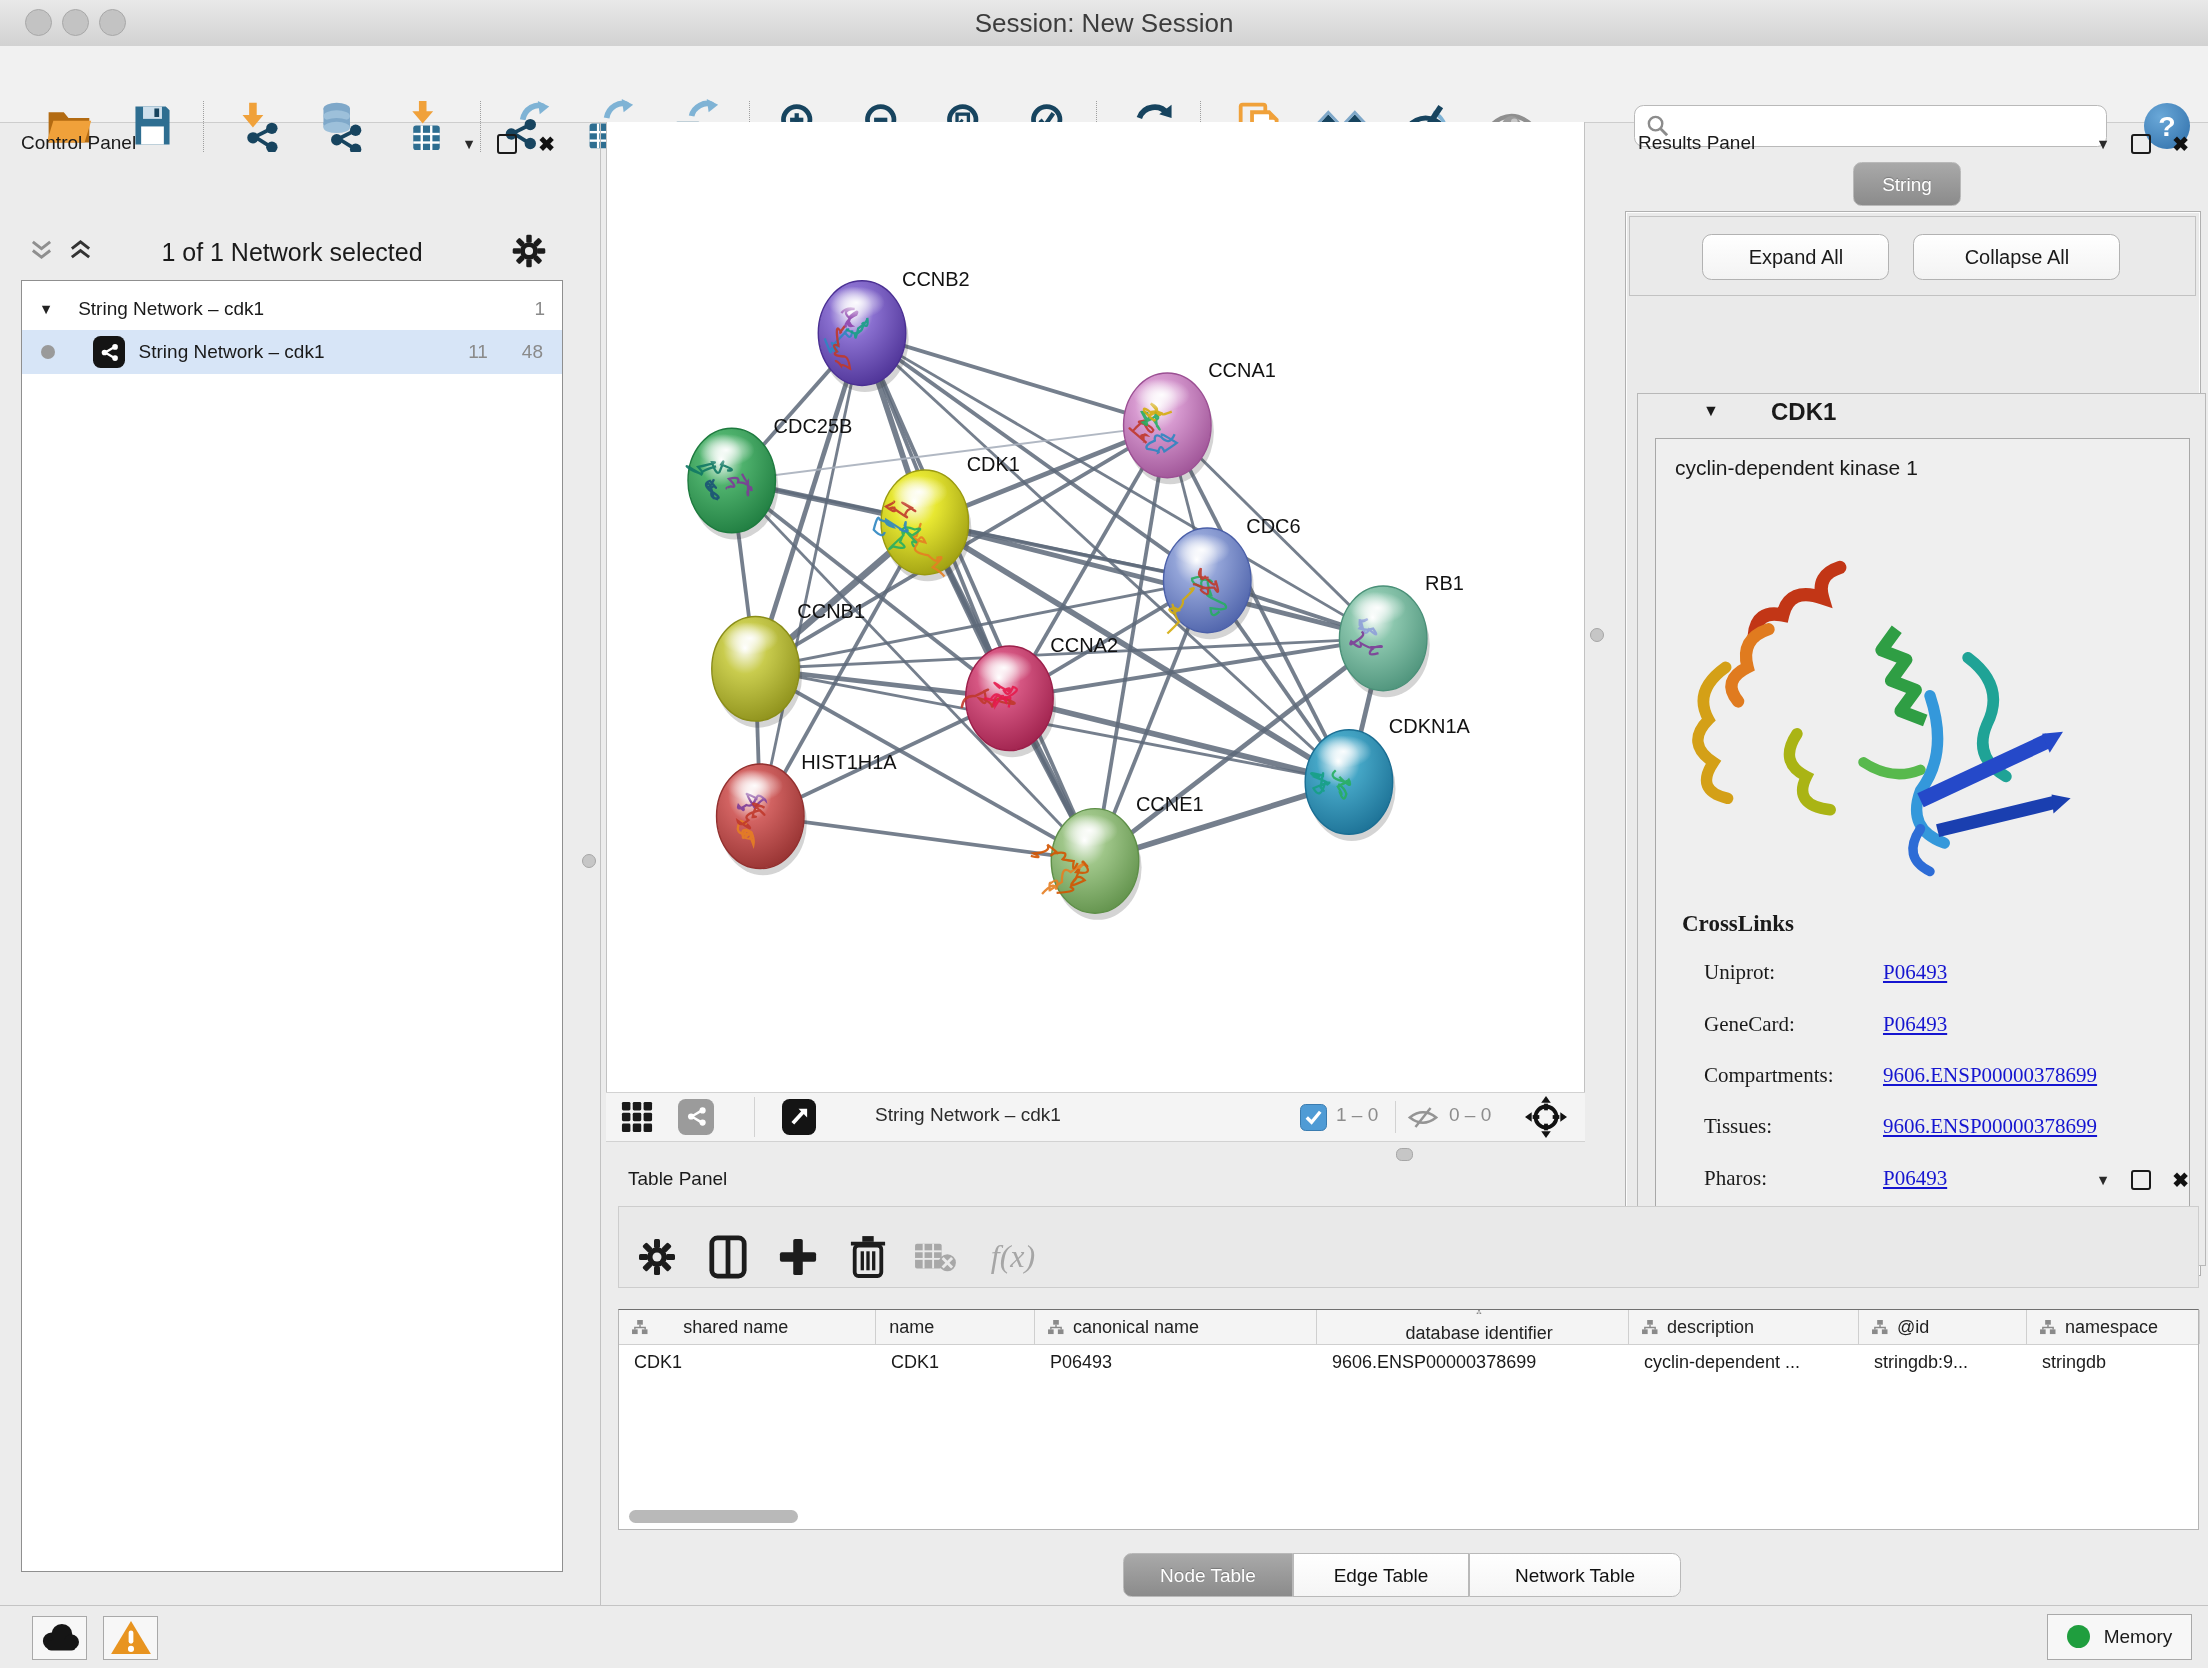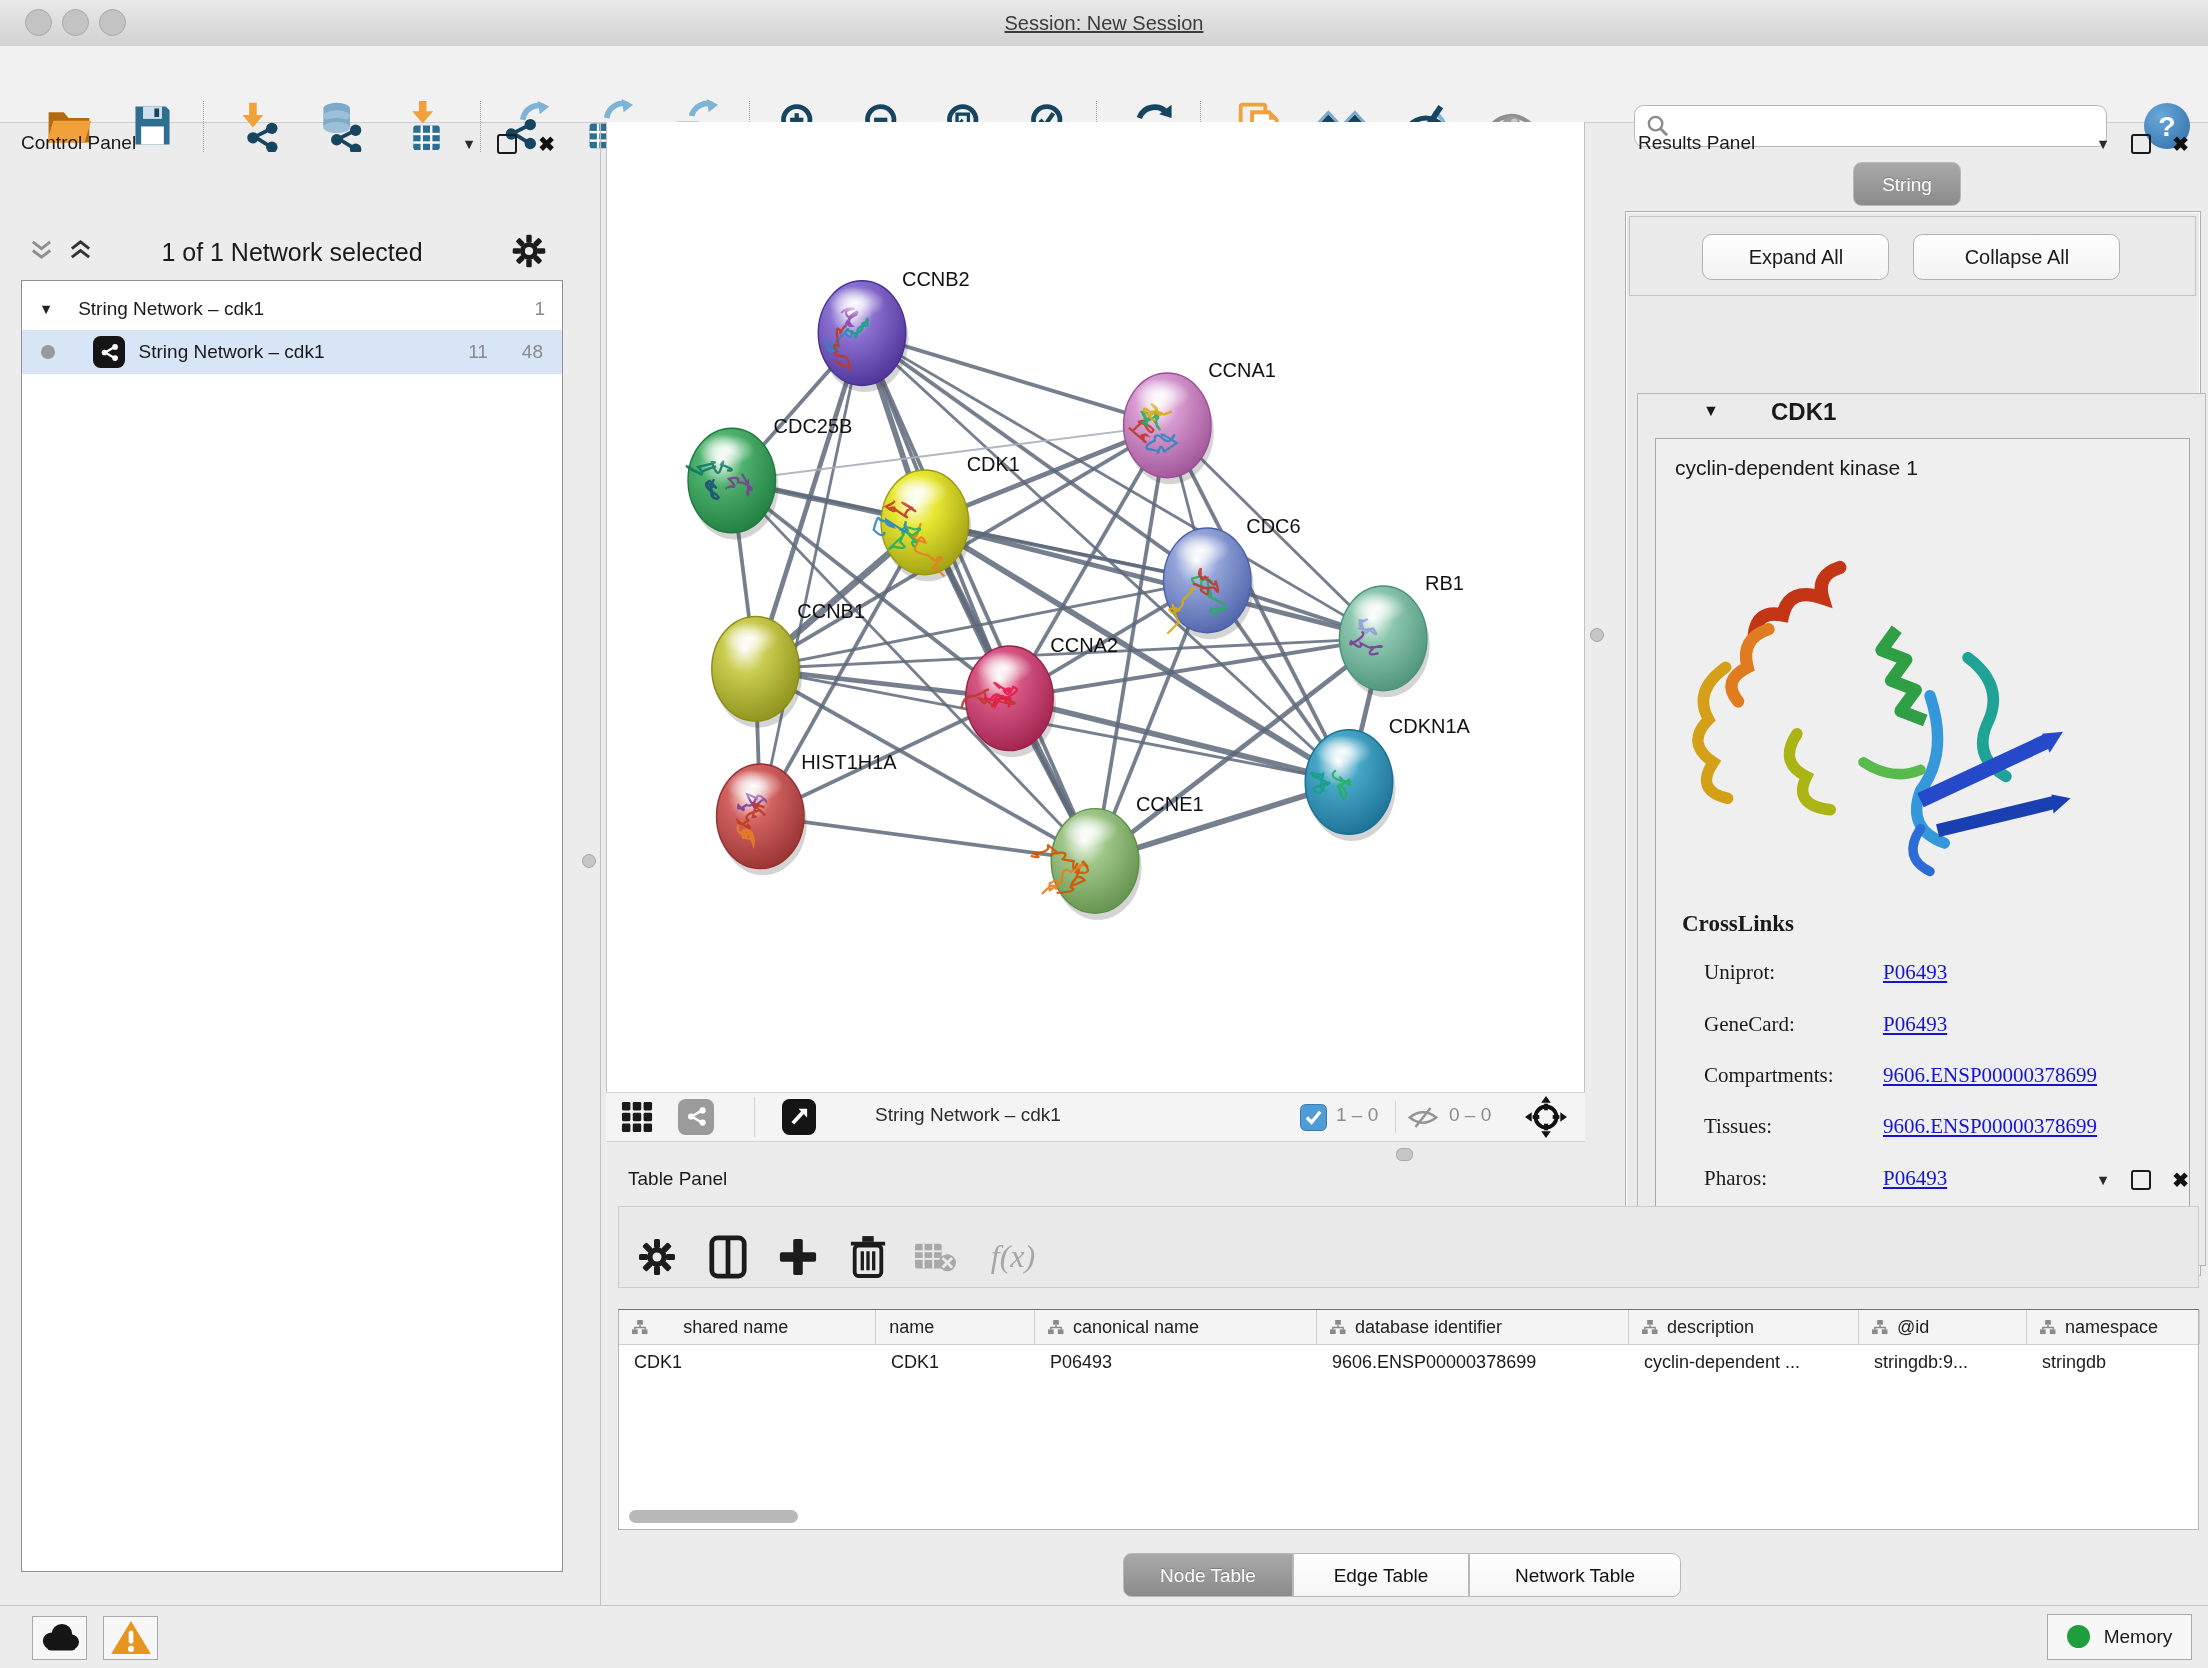--- a/index.html
+++ b/index.html
@@ -5,21 +5,21 @@
   html,body{margin:0;padding:0;background:#9a9a9a;}
   #app{position:relative;width:2208px;height:1668px;background:#ececec;
        font-family:"Liberation Sans",sans-serif;color:#1a1a1a;overflow:hidden;}
   .abs{position:absolute;}
   
   .titlebar{left:0;top:0;width:2208px;height:46px;
     background:linear-gradient(#e9e9e9,#d2d2d2);border-bottom:1px solid #ababab;}
   .tl{position:absolute;top:8.6px;width:25px;height:25px;border-radius:50%;
       background:#c3c3c3;border:1px solid #a8a8a8;}
   .wintitle{position:absolute;top:0;left:0;right:0;text-align:center;line-height:46px;
-      font-size:20px;color:#3c3c3c;text-decoration:underline;}
+      font-size:26px;color:#3c3c3c;}
   
   .toolbar{left:0;top:46px;width:2208px;height:76px;background:#f1f1f1;
       border-bottom:1px solid #cdcdcd;}
   .tbtn{position:absolute;top:49px;width:57px;height:61px;display:flex;
       align-items:center;justify-content:center;}
   .tsep{position:absolute;top:55px;width:0;height:51px;border-left:1.9px dotted #9f9f9f;}
   .searchbox{position:absolute;left:1634px;top:59px;width:473px;height:42px;background:#fff;
       border:1px solid #b9b9b9;border-radius:9.5px;display:flex;align-items:center;padding-left:9.5px;box-sizing:border-box;}
   .searchbox input{border:none;outline:none;font-size:19px;width:399px;background:transparent;
       font-family:"Liberation Sans",sans-serif;}
@@ -751,21 +751,21 @@
           </div>
           <div class="th" style="width: 282px;">
             <svg width="16" height="15" viewBox="0 0 17 16">
               <rect x="5.5" y="0" width="6" height="5" fill="#8a8a8a"></rect>
               <rect x="0" y="10" width="6" height="5" fill="#8a8a8a"></rect>
               <rect x="10.5" y="10" width="6" height="5" fill="#8a8a8a"></rect>
               <path d="M8.5 5v3M3 10V8h11v2" stroke="#8a8a8a" fill="none" stroke-width="1.5"></path>
             </svg>
             <span>canonical name</span>
           </div>
-          <div class="th" style="width: 312px;">
+          <div class="th" style="width: 312px; flex-direction: column;">
             <svg width="16" height="15" viewBox="0 0 17 16">
               <rect x="5.5" y="0" width="6" height="5" fill="#8a8a8a"></rect>
               <rect x="0" y="10" width="6" height="5" fill="#8a8a8a"></rect>
               <rect x="10.5" y="10" width="6" height="5" fill="#8a8a8a"></rect>
               <path d="M8.5 5v3M3 10V8h11v2" stroke="#8a8a8a" fill="none" stroke-width="1.5"></path>
             </svg>
             <span>database identifier</span>
           </div>
           <div class="th" style="width: 230px;">
             <svg width="16" height="15" viewBox="0 0 17 16">

